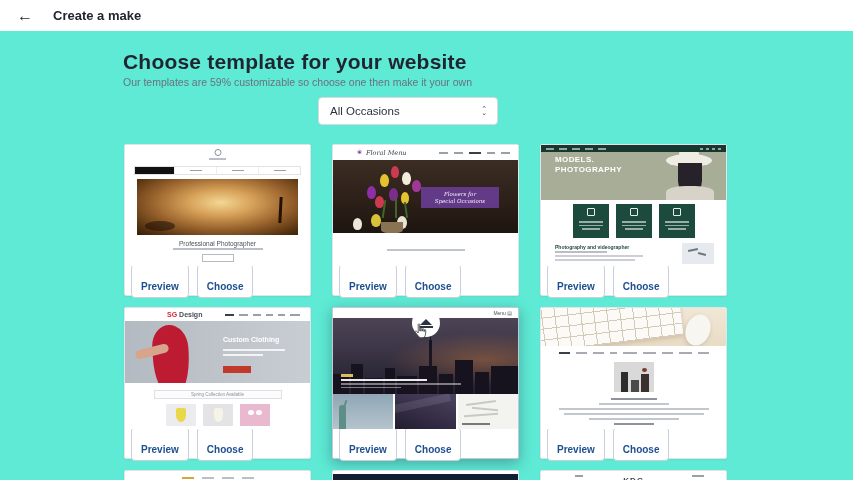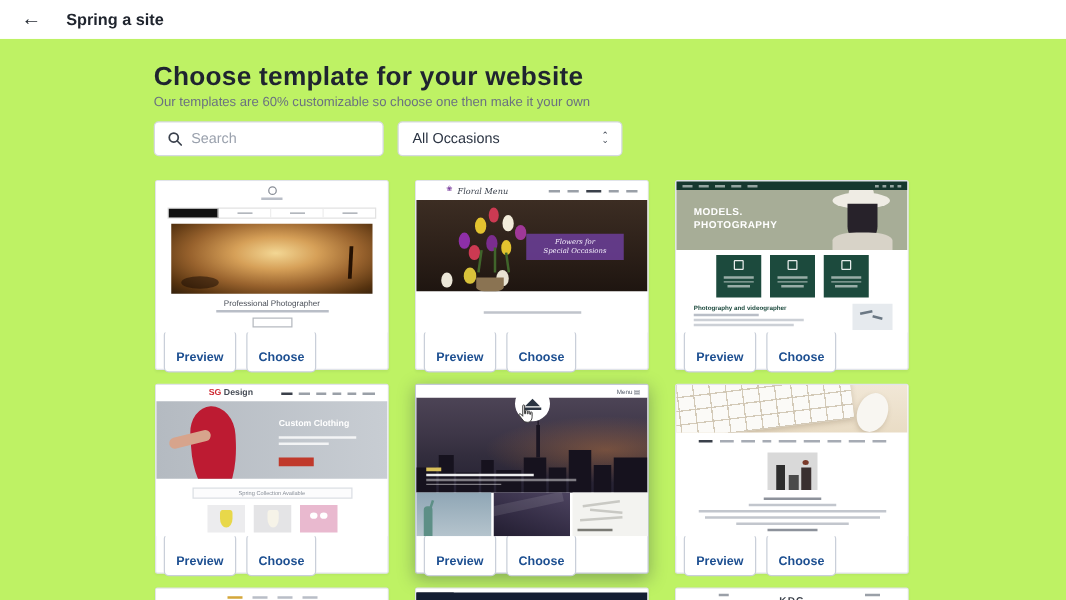--- a/index.html
+++ b/index.html
@@ -5,21 +5,21 @@
   * { margin:0; padding:0; box-sizing:border-box; }
   html,body { width:853px; height:480px; overflow:hidden; font-family:"Liberation Sans",sans-serif; background:#fff; }
   .stage { position:relative; width:853px; height:480px; overflow:hidden; }
 
   
   .topbar { position:absolute; top:0; left:0; width:853px; height:31px; background:#fff; display:flex; align-items:center; z-index:20; }
   .back { font-size:16px; color:#242a33; margin-left:17px; cursor:pointer; line-height:1; }
   .tb-title { font-size:13px; font-weight:700; color:#20252e; margin-left:20px; }
 
   
-  .main { position:absolute; top:31px; left:0; width:853px; height:449px; background:#bef264; overflow:hidden; }
+  .main { position:absolute; top:31px; left:0; width:853px; height:449px; background:#5eead4; overflow:hidden; }
   .h1 { position:absolute; left:123px; top:19px; font-size:21px; font-weight:800; color:#1f2430; letter-spacing:.2px; }
   .sub { position:absolute; left:123px; top:45px; font-size:10.5px; color:#6a7180; }
 
   
   .search { position:absolute; left:123px; top:66px; width:184px; height:28px; background:#fff; border:1px solid #d5d9e0; border-radius:4px; display:flex; align-items:center; }
   .search svg { margin-left:10px; }
   .search input { border:0; outline:0; background:transparent; font-size:11.5px; color:#3a414d; margin-left:7px; width:140px; font-family:"Liberation Sans",sans-serif; }
   .search input::placeholder { color:#9aa1ad; }
   .select { position:absolute; left:318px; top:66px; width:180px; height:28px; background:#fff; border:1px solid #d5d9e0; border-radius:4px; display:flex; align-items:center; justify-content:space-between; cursor:pointer; }
   .sel-txt { font-size:11.5px; color:#2a3342; margin-left:11px; }
@@ -58,21 +58,21 @@
   .stem { position:absolute; width:1.5px; background:#40652b; }
   .t2-banner { position:absolute; left:88px; top:27px; width:78px; height:21px; background:rgba(106,62,150,.88); display:flex; flex-direction:column; align-items:center; justify-content:center; }
   .t2-banner span { font-family:"DejaVu Serif",serif; font-style:italic; color:#f4eefc; font-size:5.5px; line-height:7px; white-space:nowrap; }
   .t2-cap { position:absolute; top:92px; width:100%; text-align:center; font-family:"DejaVu Serif",serif; font-style:italic; font-size:7.5px; color:#3d4480; }
   .t2-capline { position:absolute; top:104px; left:50%; transform:translateX(-50%); width:78px; height:2px; background:#c0c4cb; }
 
   
   .t3-nav { position:absolute; top:0; left:0; right:0; height:7px; background:#16382f; }
   .t3-nav i { position:absolute; top:3px; height:1.5px; background:rgba(255,255,255,.55); }
   .t3-hero { position:absolute; top:7px; left:0; right:0; height:48px; background:#a7ad97; overflow:hidden; }
-  .t3-txt { position:absolute; left:14px; top:13px; color:#fff; font-weight:800; font-size:8px; line-height:10px; letter-spacing:.4px; }
+  .t3-txt { position:absolute; left:14px; top:3px; color:#fff; font-weight:800; font-size:8px; line-height:10px; letter-spacing:.4px; }
   .t3-hat { position:absolute; right:14px; top:2px; width:46px; height:13px; background:#efece4; border-radius:50%; }
   .t3-crown { position:absolute; right:27px; top:-4px; width:20px; height:12px; background:#efece4; border-radius:50% 50% 40% 40%; }
   .t3-hair { position:absolute; right:24px; top:11px; width:24px; height:30px; background:#27222a; border-radius:0 0 40% 40%; }
   .t3-body { position:absolute; right:12px; top:34px; width:48px; height:16px; background:#d8d3c8; border-radius:40% 40% 0 0; }
   .t3-tiles { position:absolute; top:59px; left:50%; transform:translateX(-50%); display:flex; gap:7px; }
   .t3-tile { width:36px; height:34px; background:#1c4a3d; display:flex; flex-direction:column; align-items:center; padding-top:4px; }
   .t3-tile .ic { width:8px; height:8px; border:1px solid rgba(255,255,255,.9); border-radius:1px; margin-bottom:3px; }
   .t3-tile i { display:block; width:24px; height:1.5px; background:rgba(255,255,255,.55); margin-top:2px; }
   .t3-sec { position:absolute; top:99px; left:14px; font-size:5px; font-weight:700; color:#1d4a3e; }
   .t3-img { position:absolute; top:98px; right:12px; width:32px; height:21px; background:#e6eaee; }
@@ -145,34 +145,27 @@
   .t9-l { position:absolute; left:34px; top:4px; width:8px; height:1.5px; background:#9aa0a8; }
   .t9-r { position:absolute; right:22px; top:4px; width:12px; height:1.5px; background:#9aa0a8; }
 </style>
 </head>
 <body>
 
 <div class="stage">
 
   <div class="topbar">
     <span class="back">←</span>
-    <span class="tb-title">Spring a site</span>
+    <span class="tb-title">Create a make</span>
   </div>
 
   <div class="main">
     <div class="h1">Choose template for your website</div>
-    <div class="sub">Our templates are 60% customizable so choose one then make it your own</div>
-
-    <div class="search">
-      <svg width="12" height="12" viewBox="0 0 12 12">
-        <circle cx="5" cy="5" r="3.6" fill="none" stroke="#3a414d" stroke-width="1.4"></circle>
-        <line x1="7.8" y1="7.8" x2="11" y2="11" stroke="#3a414d" stroke-width="1.4" stroke-linecap="round"></line>
-      </svg>
-      <input value="" placeholder="Search" style="">
-    </div>
+    <div class="sub">Our templates are 59% customizable so choose one then make it your own</div>
+
 
     <div class="select">
       <span class="sel-txt">All Occasions</span>
       <span class="sel-ch">
         <span>⌃</span>
           <span>⌄</span>
       </span>
     </div>
 
     <div class="grid">

